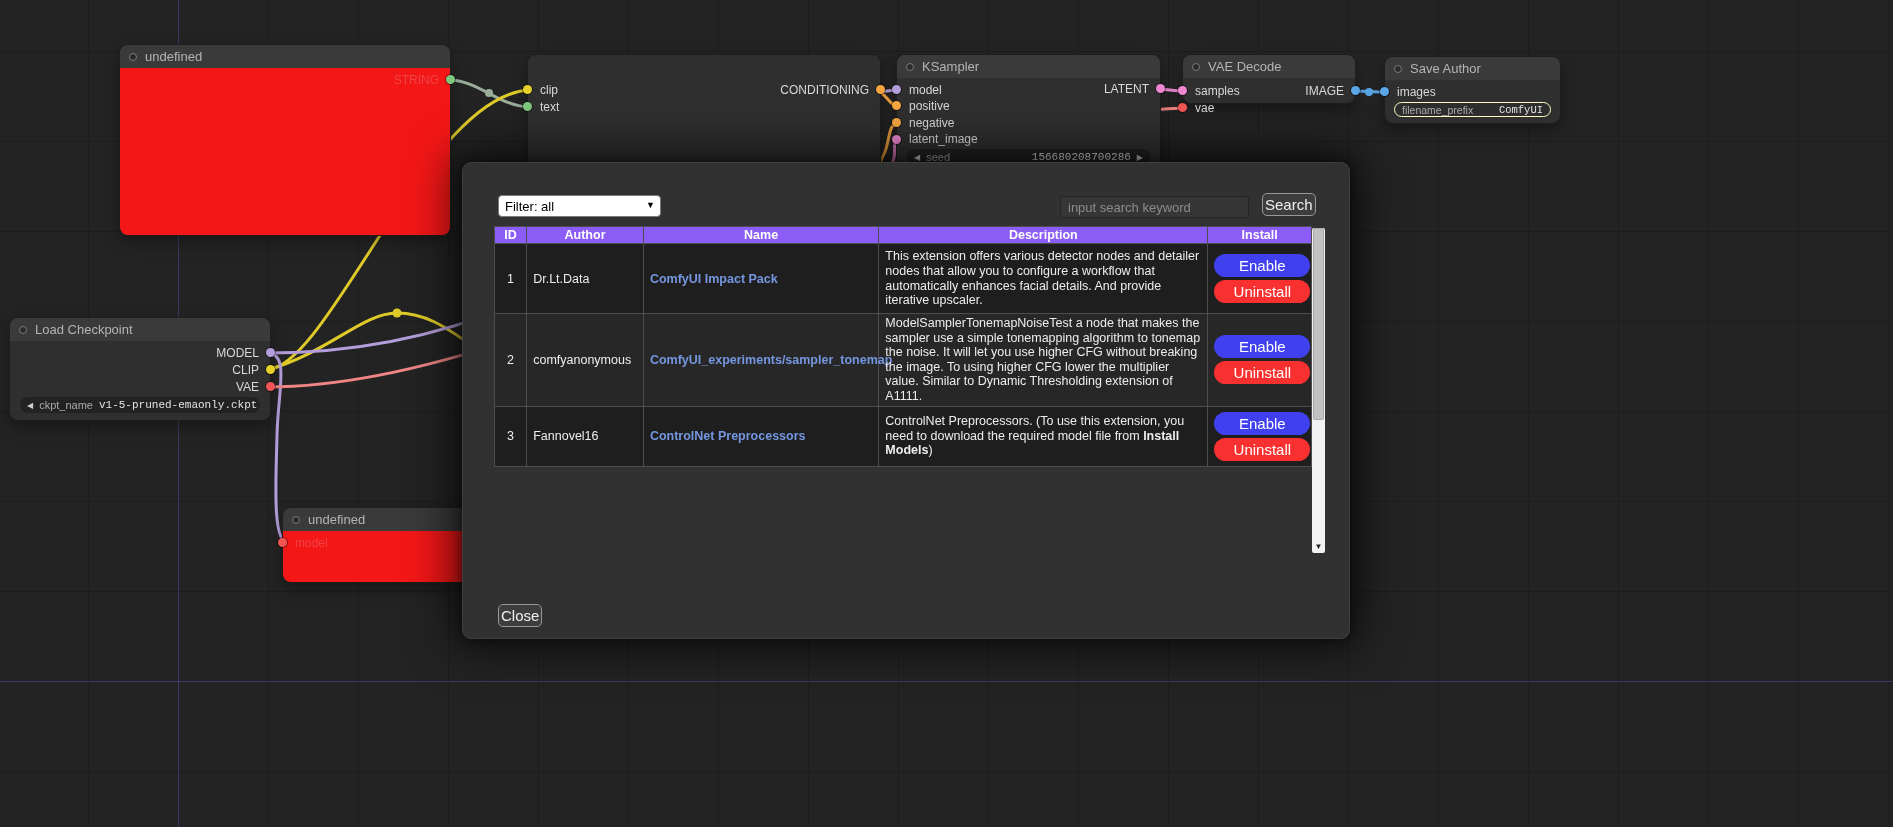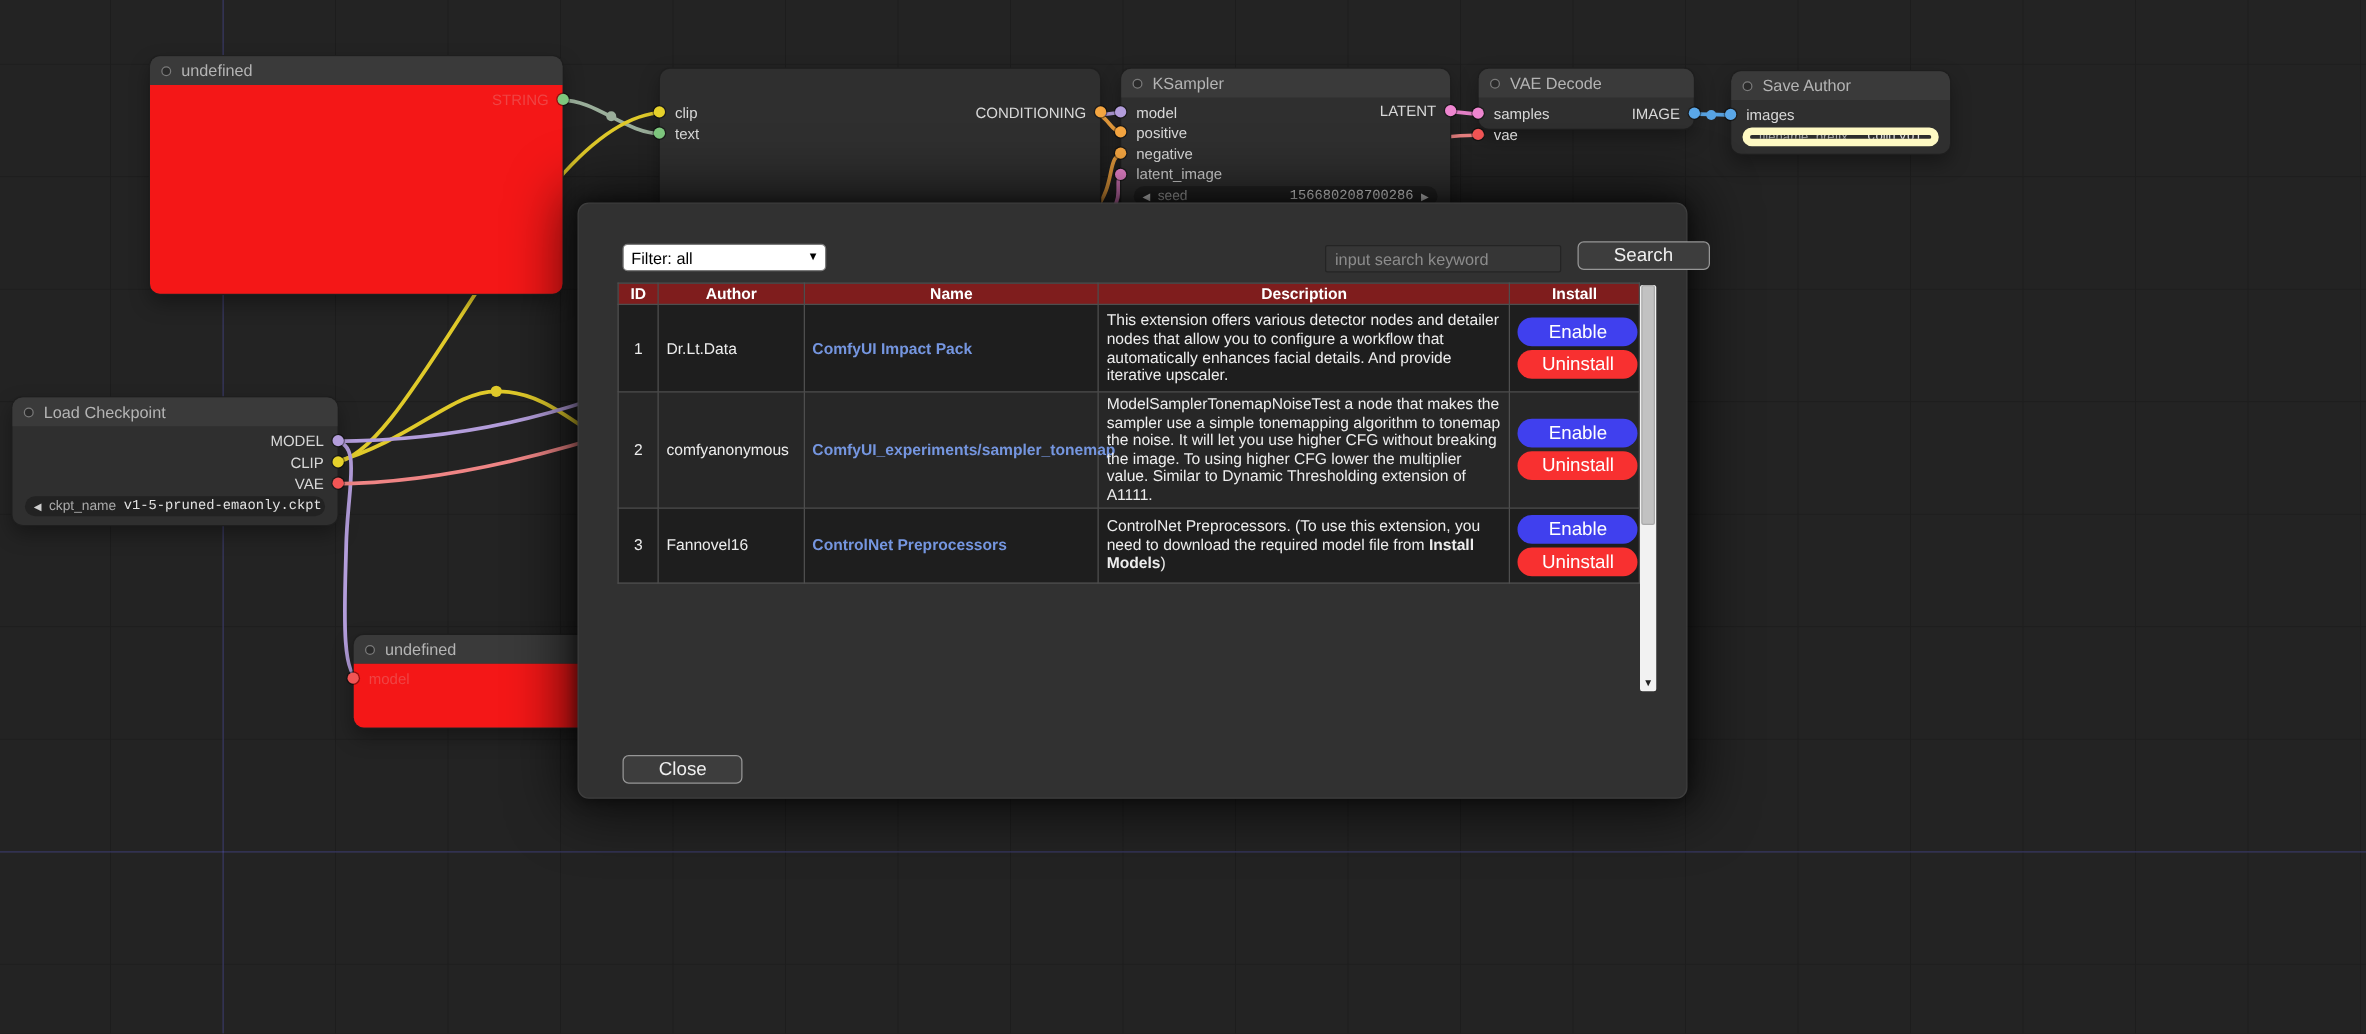--- a/index.html
+++ b/index.html
@@ -31,42 +31,42 @@
   .d-purple{background:#b39ddb} .d-yellow{background:#e6d12b} .d-green{background:#7ec77e}
   .d-orange{background:#f5a641} .d-pink{background:#ee86d0} .d-red{background:#f25555}
   .d-blue{background:#5aa7e8} 
   .ilabel{position:absolute;left:12px;font-size:12px;line-height:14px;color:#d8d8d8;white-space:nowrap;}
   .olabel{position:absolute;right:11px;font-size:12px;line-height:14px;color:#d8d8d8;white-space:nowrap;}
   .on-red{color:#ef4444;}
   .widget{position:absolute;height:16px;background:#222;border-radius:9px;display:flex;align-items:center;
         gap:6px;padding:0 7px;font-size:11px;color:#aaa;white-space:nowrap;overflow:hidden;}
   .widget .wvalue{margin-left:auto;color:#e2e2e2;font-family:Liberation Mono, monospace;}
   .widget .warr{font-size:8px;color:#cfcfcf;flex:0 0 auto;}
-  .widget.outlined{background:#2d2d2d;border:6px solid #fef9c3;border-radius:9px;}
+  .widget.outlined{background:#2d2d2d;border:1px solid #fef9c3;border-radius:9px;}
 
   
   .modal{position:absolute;left:462px;top:162px;width:888px;height:477px;background:#313131;
         border:1px solid #3e3e3e;border-radius:9px;z-index:10;
         box-shadow:0 0 45px 10px rgba(0,0,0,.65), 0 0 12px rgba(0,0,0,.5);}
   .select-wrap{position:absolute;left:35px;top:32px;width:163px;height:22px;}
   .select-wrap select{width:100%;height:100%;background:#fff;color:#000;border:1px solid #7a7a7a;
         border-radius:4px;font-size:13px;padding:0 18px 0 6px;appearance:none;-webkit-appearance:none;
         font-family:"Liberation Sans",sans-serif;}
   .select-wrap .caret{position:absolute;right:6px;top:6px;font-size:9px;color:#000;pointer-events:none;line-height:1;}
   .search-input{position:absolute;left:597px;top:33px;width:189px;height:22px;background:#363636;
         border:1px solid #242424;border-radius:2px;color:#ddd;font-size:13px;padding:0 7px;
         font-family:"Liberation Sans",sans-serif;}
   .search-input::placeholder{color:#8c8c8c;}
   .dlg-btn{position:absolute;background:#3d3d3d;border:1px solid #979797;border-radius:5px;color:#efefef;
-        font-size:15px;padding:2px 28px;font-family:"Liberation Sans",sans-serif;cursor:pointer;}
+        font-size:15px;padding:2px 2px;font-family:"Liberation Sans",sans-serif;cursor:pointer;}
   .btn-search{left:799px;top:30px;}
   .btn-close{left:35px;top:441px;}
 
   table.ext{position:absolute;left:31px;top:63px;width:818px;border-collapse:collapse;table-layout:fixed;}
-  table.ext th{background:#7f1d1d;color:#fff;font-weight:bold;font-size:12.5px;height:17px;padding:0 4px;
+  table.ext th{background:#8b5cf6;color:#fff;font-weight:bold;font-size:12.5px;height:17px;padding:0 4px;
         border:1px solid #4e4e4e;text-align:center;}
   table.ext td{border:1px solid #4e4e4e;font-size:12.5px;color:#ededed;padding:2px 6px;vertical-align:middle;}
   tr.r-odd td{background:#1e1e1e;} tr.r-even td{background:#272727;}
   td.c-id{text-align:center;}
   td.c-name a{color:#7596e0;font-weight:bold;text-decoration:none;}
   td.c-desc{vertical-align:top;line-height:14.6px;padding-top:3px;}
   td.c-install{text-align:center;padding:2px 3px;}
   .btn-enable,.btn-uninstall{display:block;width:96px;height:23px;margin:3px auto;border:none;border-radius:12px;
         color:#fff;font-size:15px;line-height:21px;cursor:pointer;font-family:"Liberation Sans",sans-serif;}
   .btn-enable{background:#4040ee;}

